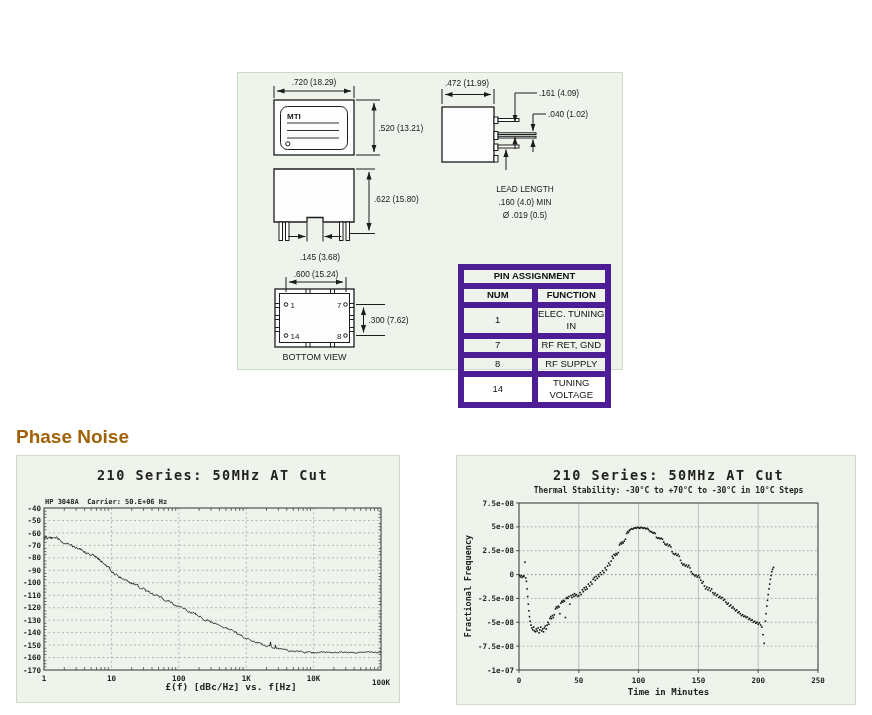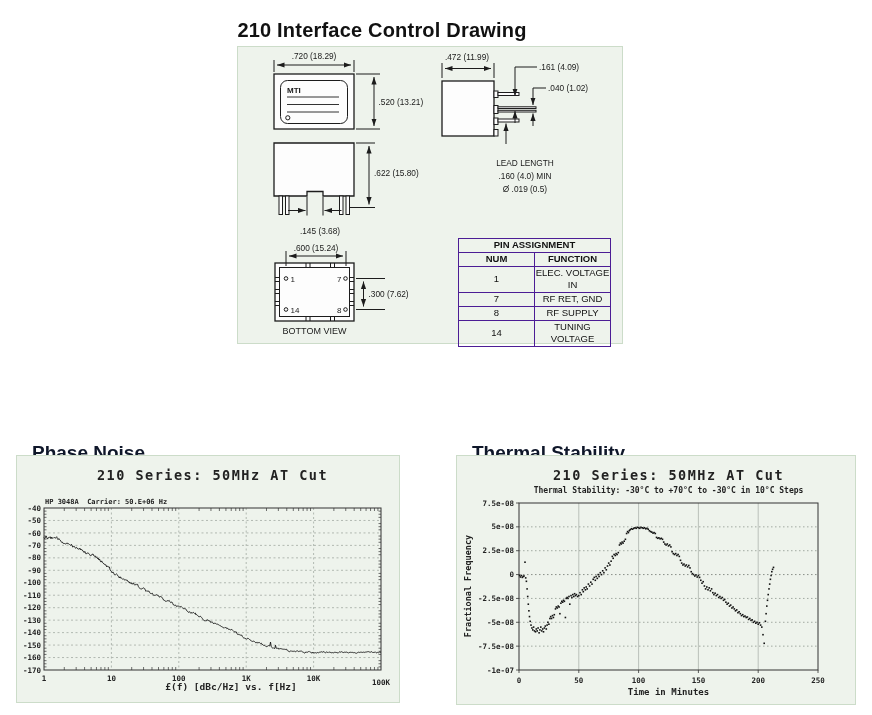--- a/index.html
+++ b/index.html
@@ -1,47 +1,46 @@
 <!DOCTYPE html>
 <html><head>
 <meta charset="utf-8">
 <style>
   html,body{margin:0;padding:0;background:#fff;}
   .page{position:relative;width:872px;height:715px;background:#fff;overflow:hidden;
         font-family:"Liberation Sans",sans-serif;color:#151515;}
   .main-title{position:absolute;left:232px;top:19px;width:300px;text-align:center;
         font-size:20px;font-weight:700;letter-spacing:.2px;color:#111;}
-  .sec-h{position:absolute;margin:16px;font-size:19px;font-weight:700;color:#0f172a;}
+  .sec-h{position:absolute;margin:0;font-size:19px;font-weight:700;color:#a16207;}
   #phase-h{left:16px;top:426px;}
   #thermal-h{left:456px;top:426px;}
   .panel{position:absolute;background:#eef3ec;border:1px solid #ccdcc9;box-sizing:border-box;}
-  #drawing-panel{left:237px;top:46px;width:386px;height:298px;}
+  #drawing-panel{left:237px;top:72px;width:386px;height:298px;}
   #phase-panel{left:16px;top:455px;width:384px;height:248px;}
   #thermal-panel{left:456px;top:455px;width:400px;height:250px;}
   .panel > svg{position:absolute;left:0;top:0;}
   .dw line,.dw path,.dw rect,.dw circle{stroke:#1c1c1c;fill:none;}
   .dw .solid{fill:#fdfdfd;}
   .dimtext{font-family:"Liberation Sans",sans-serif;font-size:8.3px;fill:#1a1a1a;stroke:none;}
   .pintext{font-family:"Liberation Sans",sans-serif;font-size:8px;fill:#1a1a1a;stroke:none;}
   .brandtext{font-family:"Liberation Sans",sans-serif;font-size:8px;font-weight:600;fill:#1a1a1a;stroke:none;}
   .bvlabel{font-family:"Liberation Sans",sans-serif;font-size:9px;fill:#1a1a1a;stroke:none;}
   .ct{font-family:"DejaVu Sans Mono",monospace;font-weight:700;fill:#222;}
   #pin-table{position:absolute;left:220px;top:191px;width:153px;border-collapse:collapse;
         font-size:9.5px;color:#111;table-layout:fixed;}
-  #pin-table td{border:1px solid #4c1d95;padding:0;text-align:center;line-height:12.4px;height:13px;
+  #pin-table td{border:6px solid #4c1d95;padding:0;text-align:center;line-height:12.4px;height:13px;
         font-family:"Liberation Sans",sans-serif;}
   #pin-table td.hd{font-weight:700;}
   #pin-table td.num{width:29px;}
 </style>
 </head>
 <body>
 
 <div class="page">
 
-  <div class="main-title">210 Interface Control Drawing</div>
 
   <section class="panel" id="drawing-panel">
     <svg width="386" height="298" viewBox="0 0 386 298">
       <defs>
         <marker id="arrE" markerWidth="9" markerHeight="7" refX="7.5" refY="3" orient="auto" markerUnits="userSpaceOnUse">
           <path d="M0,0.4 L7.5,3 L0,5.6 Z" fill="#1c1c1c"></path>
         </marker>
         <marker id="arrS" markerWidth="9" markerHeight="7" refX="7.5" refY="3" orient="auto-start-reverse" markerUnits="userSpaceOnUse">
           <path d="M0,0.4 L7.5,3 L0,5.6 Z" fill="#1c1c1c"></path>
         </marker>
@@ -157,21 +156,21 @@
       <tbody id="pin-table-body">
           <tr>
             <td colspan="2" class="hd">PIN ASSIGNMENT</td>
           </tr>
           <tr>
             <td class="hd num">NUM</td>
             <td class="hd">FUNCTION</td>
           </tr>
           <tr>
             <td class="num">1</td>
-            <td>ELEC. VOLTAGE IN</td>
+            <td>ELEC. TUNING IN</td>
           </tr>
           <tr>
             <td class="num">7</td>
             <td>RF RET, GND</td>
           </tr>
           <tr>
             <td class="num">8</td>
             <td>RF SUPPLY</td>
           </tr>
           <tr>
@@ -380,21 +379,20 @@
         <text x="229.2" y="225" text-anchor="middle" font-size="7.5" class="ct">1K</text>
         <text x="296.6" y="225" text-anchor="middle" font-size="7.5" class="ct">10K</text>
         <text x="364" y="229" text-anchor="middle" font-size="7.5" class="ct">100K</text>
         <path d="M27.0,81.4L27.7,82.6L28.4,81.7L29.1,80.0L29.8,81.7L30.5,83.1L31.2,81.8L31.9,81.3L32.6,81.3L33.3,80.8L34.0,82.8L34.7,81.1L35.4,82.2L36.1,82.3L36.8,81.6L37.6,81.6L38.3,82.1L39.0,81.6L39.7,80.7L40.4,82.7L41.1,83.7L41.8,82.5L42.5,83.5L43.2,84.1L43.9,85.2L44.6,86.3L45.3,86.1L46.0,87.3L46.7,87.4L47.4,87.5L48.1,87.5L48.8,88.2L49.5,87.3L50.2,86.9L50.9,87.9L51.6,87.7L52.3,88.4L53.0,89.1L53.7,89.3L54.4,88.3L55.1,89.7L55.8,91.2L56.5,90.4L57.3,90.3L58.0,91.5L58.7,92.4L59.4,91.3L60.1,91.8L60.8,92.9L61.5,93.1L62.2,93.2L62.9,92.1L63.6,93.9L64.3,93.1L65.0,93.9L65.7,95.0L66.4,95.2L67.1,96.5L67.8,95.4L68.5,97.1L69.2,98.1L69.9,97.2L70.6,97.0L71.3,97.2L72.0,97.6L72.7,98.7L73.4,99.8L74.1,99.2L74.8,99.1L75.5,98.0L76.2,98.2L77.0,100.0L77.7,100.3L78.4,100.0L79.1,101.6L79.8,100.8L80.5,102.7L81.2,102.0L81.9,104.0L82.6,103.1L83.3,105.2L84.0,106.1L84.7,104.9L85.4,106.5L86.1,106.9L86.8,107.9L87.5,108.1L88.2,109.0L88.9,108.8L89.6,110.8L90.3,109.9L91.0,110.9L91.7,110.9L92.4,111.0L93.1,113.9L93.8,114.9L94.5,115.6L95.2,116.8L95.9,115.9L96.7,117.2L97.4,118.7L98.1,118.9L98.8,118.5L99.5,117.9L100.2,118.5L100.9,119.9L101.6,120.7L102.3,122.0L103.0,120.7L103.7,122.1L104.4,122.0L105.1,122.5L105.8,123.4L106.5,122.7L107.2,123.7L107.9,124.2L108.6,123.8L109.3,124.3L110.0,123.8L110.7,124.8L111.4,126.1L112.1,125.8L112.8,127.1L113.5,127.1L114.2,126.6L114.9,128.1L115.6,128.0L116.4,126.8L117.1,128.3L117.8,129.2L118.5,128.7L119.2,128.0L119.9,128.7L120.6,128.3L121.3,130.4L122.0,131.4L122.7,132.3L123.4,133.0L124.1,132.5L124.8,133.2L125.5,132.4L126.2,132.1L126.9,131.8L127.6,132.5L128.3,134.1L129.0,135.4L129.7,134.7L130.4,135.1L131.1,135.5L131.8,134.9L132.5,136.3L133.2,137.3L133.9,137.5L134.6,137.6L135.3,137.2L136.1,138.6L136.8,139.5L137.5,139.3L138.2,139.3L138.9,139.0L139.6,138.7L140.3,139.1L141.0,139.6L141.7,139.8L142.4,141.2L143.1,140.5L143.8,140.6L144.5,140.8L145.2,141.8L145.9,142.8L146.6,144.1L147.3,144.3L148.0,145.1L148.7,145.2L149.4,145.4L150.1,144.5L150.8,144.9L151.5,144.8L152.2,144.4L152.9,145.7L153.6,146.6L154.3,146.2L155.0,146.1L155.7,147.5L156.5,149.0L157.2,149.6L157.9,149.0L158.6,149.1L159.3,150.3L160.0,150.5L160.7,150.0L161.4,150.2L162.1,149.9L162.8,150.6L163.5,150.7L164.2,150.4L164.9,151.3L165.6,151.9L166.3,152.6L167.0,152.9L167.7,152.6L168.4,152.8L169.1,153.3L169.8,154.8L170.5,155.3L171.2,156.0L171.9,156.6L172.6,155.6L173.3,156.5L174.0,157.4L174.7,156.4L175.4,157.1L176.2,156.4L176.9,156.7L177.6,157.5L178.3,157.0L179.0,159.0L179.7,158.5L180.4,159.2L181.1,159.9L181.8,160.8L182.5,160.9L183.2,160.1L183.9,160.6L184.6,161.5L185.3,162.4L186.0,163.5L186.7,164.3L187.4,164.7L188.1,164.4L188.8,165.2L189.5,164.1L190.2,164.2L190.9,163.7L191.6,164.7L192.3,164.9L193.0,164.9L193.7,166.5L194.4,166.1L195.1,165.9L195.9,166.6L196.6,167.9L197.3,167.2L198.0,167.2L198.7,167.4L199.4,168.2L200.1,167.9L200.8,168.4L201.5,168.7L202.2,168.9L202.9,169.7L203.6,169.9L204.3,170.4L205.0,170.9L205.7,171.2L206.4,171.8L207.1,171.4L207.8,172.1L208.5,171.5L209.2,171.5L209.9,172.8L210.6,172.2L211.3,173.2L212.0,173.6L212.7,173.4L213.4,173.9L214.1,173.6L214.8,173.4L215.6,174.3L216.3,174.8L217.0,175.6L217.7,175.9L218.4,176.0L219.1,175.7L219.8,177.2L220.5,178.4L221.2,178.2L221.9,178.8L222.6,178.7L223.3,179.0L224.0,179.4L224.7,179.0L225.4,180.5L226.1,181.5L226.8,182.1L227.5,182.1L228.2,182.5L228.9,182.6L229.6,183.3L230.3,182.3L231.0,182.3L231.7,182.7L232.4,183.4L233.1,183.9L233.8,184.3L234.5,185.2L235.3,185.5L236.0,185.1L236.7,185.2L237.4,185.5L238.1,186.0L238.8,186.8L239.5,186.4L240.2,187.2L240.9,186.2L241.6,186.7L242.3,186.5L243.0,187.1L243.7,187.6L244.4,187.2L245.1,188.6L245.8,188.5L246.5,189.4L247.2,189.2L247.9,189.6L248.6,190.3L249.3,190.7L250.0,190.1L250.7,190.2L251.4,189.6L252.1,189.9L252.8,189.8L253.5,186.0L254.2,190.3L254.9,191.3L255.7,192.3L256.4,191.8L257.1,192.5L257.8,192.4L258.5,189.2L259.2,192.2L259.9,192.4L260.6,192.3L261.3,192.2L262.0,193.3L262.7,192.5L263.4,192.6L264.1,192.5L264.8,193.0L265.5,193.1L266.2,193.4L266.9,193.0L267.6,193.3L268.3,193.4L269.0,193.5L269.7,193.2L270.4,194.6L271.1,195.3L271.8,195.1L272.5,195.7L273.2,195.5L273.9,194.6L274.6,195.3L275.4,195.3L276.1,195.0L276.8,195.5L277.5,195.2L278.2,195.6L278.9,195.7L279.6,195.0L280.3,194.8L281.0,195.1L281.7,195.6L282.4,195.3L283.1,195.2L283.8,195.1L284.5,195.1L285.2,195.6L285.9,196.2L286.6,196.4L287.3,197.0L288.0,197.0L288.7,196.0L289.4,196.2L290.1,196.0L290.8,196.3L291.5,195.6L292.2,195.4L292.9,196.1L293.6,196.0L294.3,196.8L295.1,197.2L295.8,196.1L296.5,196.8L297.2,196.8L297.9,196.9L298.6,196.7L299.3,197.1L300.0,196.6L300.7,196.5L301.4,196.8L302.1,196.5L302.8,196.1L303.5,196.1L304.2,195.8L304.9,195.8L305.6,196.2L306.3,195.8L307.0,195.5L307.7,196.5L308.4,196.8L309.1,196.3L309.8,195.9L310.5,196.4L311.2,196.6L311.9,195.9L312.6,196.2L313.3,196.3L314.0,196.9L314.8,196.7L315.5,196.6L316.2,197.0L316.9,196.5L317.6,196.3L318.3,196.4L319.0,196.2L319.7,196.6L320.4,196.7L321.1,197.2L321.8,196.4L322.5,195.8L323.2,196.2L323.9,196.0L324.6,195.7L325.3,196.1L326.0,196.6L326.7,196.5L327.4,196.2L328.1,196.2L328.8,196.3L329.5,196.1L330.2,196.4L330.9,196.6L331.6,197.1L332.3,196.3L333.0,196.7L333.7,196.2L334.5,196.4L335.2,196.3L335.9,196.5L336.6,196.7L337.3,196.5L338.0,196.9L338.7,197.1L339.4,197.3L340.1,196.9L340.8,196.5L341.5,196.2L342.2,196.5L342.9,196.3L343.6,196.2L344.3,196.2L345.0,196.3L345.7,196.4L346.4,196.1L347.1,196.6L347.8,196.2L348.5,196.1L349.2,195.9L349.9,196.1L350.6,195.7L351.3,195.6L352.0,195.8L352.7,196.1L353.4,196.2L354.2,195.8L354.9,195.7L355.6,196.5L356.3,196.4L357.0,196.7L357.7,196.2L358.4,195.9L359.1,196.7L359.8,196.9L360.5,196.4L361.2,196.9L361.9,196.4L362.6,196.1L363.3,196.2L364.0,196.5" fill="none" stroke="#161616" stroke-width="0.9"></path>
         <text x="195.5" y="24" text-anchor="middle" font-size="13.5" class="ct" letter-spacing="1.5">210 Series: 50MHz AT Cut</text>
         <text x="28" y="47.5" text-anchor="start" font-size="7" class="ct" style="white-space:pre">HP 3048A  Carrier: 50.E+06 Hz</text>
         <text x="214" y="233.5" text-anchor="middle" font-size="9.5" class="ct">£(f) [dBc/Hz] vs. f[Hz]</text>
       </svg>
   </section>
 
-  <h2 class="sec-h" id="thermal-h">Thermal Stability</h2>
   <section class="panel" id="thermal-panel">
     <svg id="thermal-svg" width="400" height="250" viewBox="0 0 400 250">
         <line x1="121.8" y1="47" x2="121.8" y2="214" stroke="#b4bab4" stroke-width="0.9"></line>
         <line x1="181.6" y1="47" x2="181.6" y2="214" stroke="#b4bab4" stroke-width="0.9"></line>
         <line x1="241.4" y1="47" x2="241.4" y2="214" stroke="#b4bab4" stroke-width="0.9"></line>
         <line x1="301.2" y1="47" x2="301.2" y2="214" stroke="#b4bab4" stroke-width="0.9"></line>
         <line x1="62" y1="70.85714285714286" x2="361" y2="70.85714285714286" stroke="#9aa29a" stroke-width="0.9" stroke-dasharray="1.5,2.5"></line>
         <line x1="62" y1="94.71428571428571" x2="361" y2="94.71428571428571" stroke="#9aa29a" stroke-width="0.9" stroke-dasharray="1.5,2.5"></line>
         <line x1="62" y1="118.57142857142857" x2="361" y2="118.57142857142857" stroke="#7d857d" stroke-width="0.9" stroke-dasharray="1.5,2.5"></line>
         <line x1="62" y1="142.42857142857142" x2="361" y2="142.42857142857142" stroke="#9aa29a" stroke-width="0.9" stroke-dasharray="1.5,2.5"></line>

